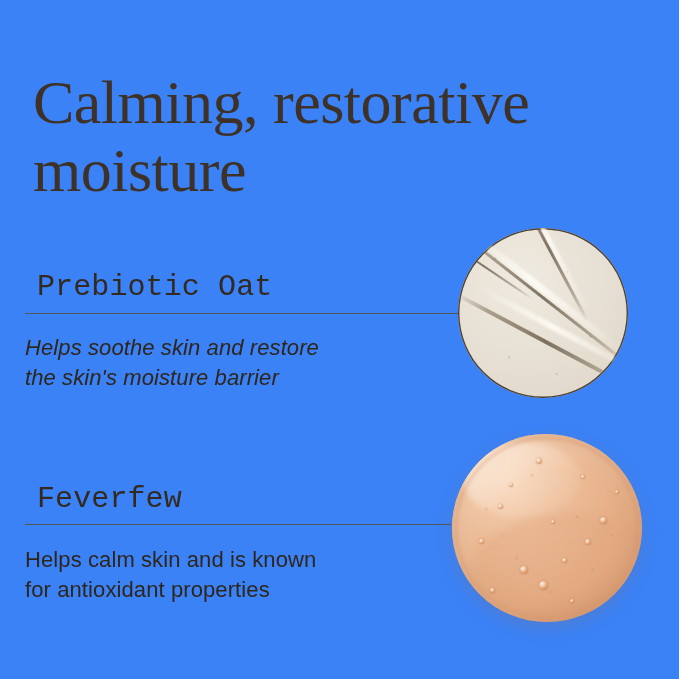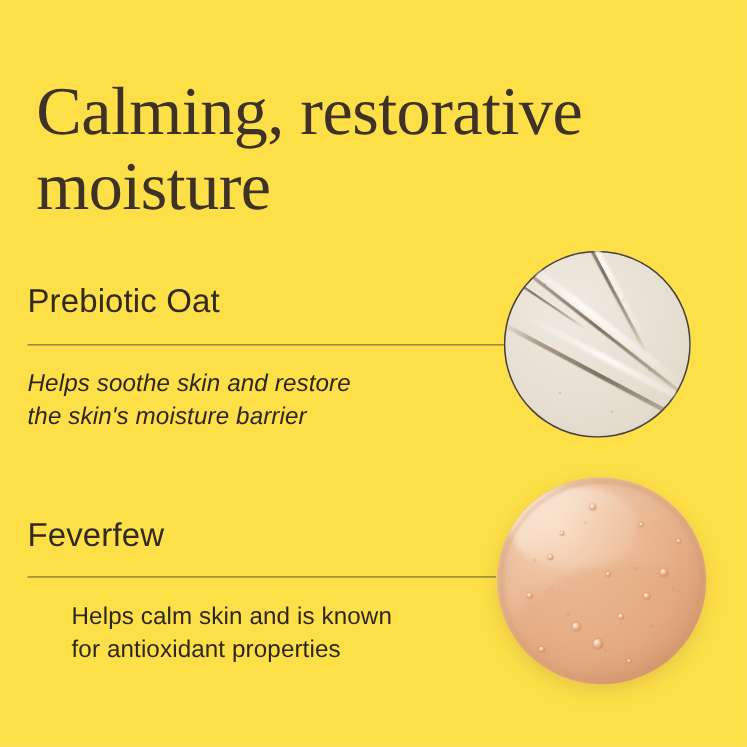--- a/index.html
+++ b/index.html
@@ -10,21 +10,21 @@
     width: 679px;
     height: 679px;
     background: #e3dccd;
     font-family: "Liberation Sans", sans-serif;
     overflow: hidden;
   }
   .canvas {
     position: relative;
     width: 679px;
     height: 679px;
-    background: #fde047;
+    background: #3b82f6;
     overflow: hidden;
   }
 
   
   .headline {
     position: absolute;
     left: 33px;
     top: 26px;
     width: 610px;
     color: #3e3127;
@@ -41,21 +41,22 @@
     position: absolute;
     left: 25px;
     width: 430px;
   }
   .ingredient-title {
     color: #33291f;
     font-size: 30px;
     line-height: 34px;
     font-weight: 400;
     letter-spacing: 0.1px;
-    margin: 0;
+    margin: 12px;
+    font-family: Liberation Mono, monospace;
   }
   .rule {
     position: absolute;
     left: 25px;
     height: 0;
     border-top: 1.6px solid #5a4c3c;
     opacity: 0.85;
   }
   .ingredient-desc {
     color: #2e261d;
@@ -66,21 +67,21 @@
     margin: 0;
     white-space: pre-line;
   }
 
   #ingredient-prebiotic-oat { top: 258px; }
   #rule-prebiotic-oat { top: 313px; width: 435px; }
   #desc-prebiotic-oat  { position: absolute; left: 25px; top: 333px; width: 420px; font-style: italic; }
 
   #ingredient-feverfew { top: 470px; }
   #rule-feverfew { top: 524px; width: 426px; }
-  #desc-feverfew { position: absolute; left: 25px; top: 545px; width: 420px; margin-left: 40px; }
+  #desc-feverfew { position: absolute; left: 25px; top: 545px; width: 420px; }
 
   
   .swatch {
     position: absolute;
     border-radius: 50%;
     overflow: hidden;
   }
 
   
   #swatch-prebiotic-oat {

